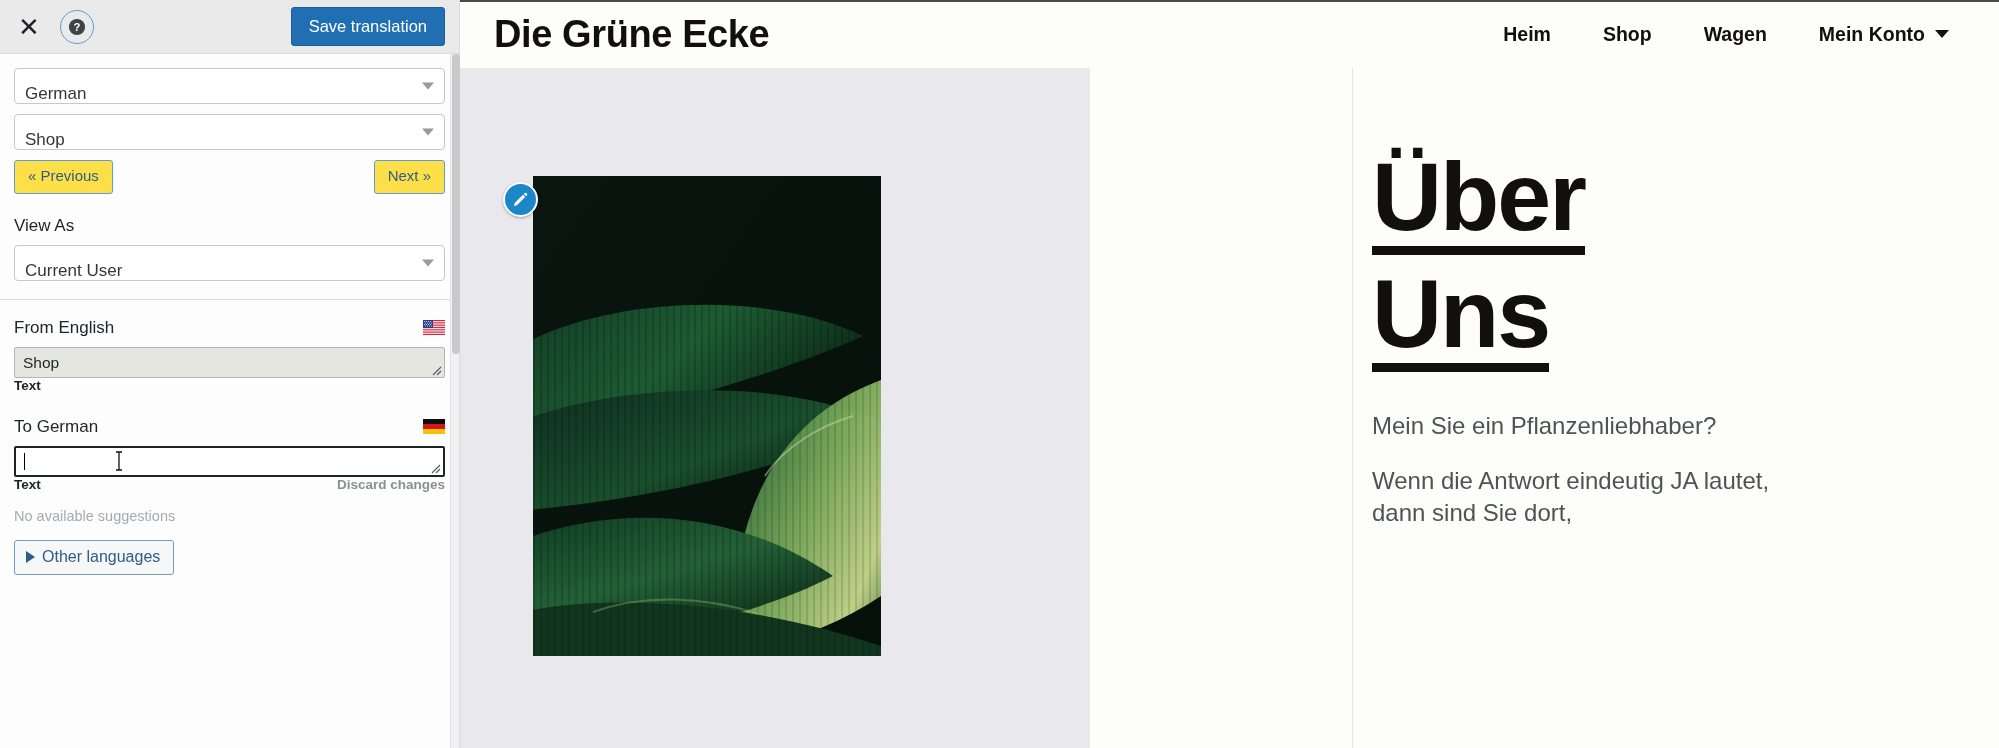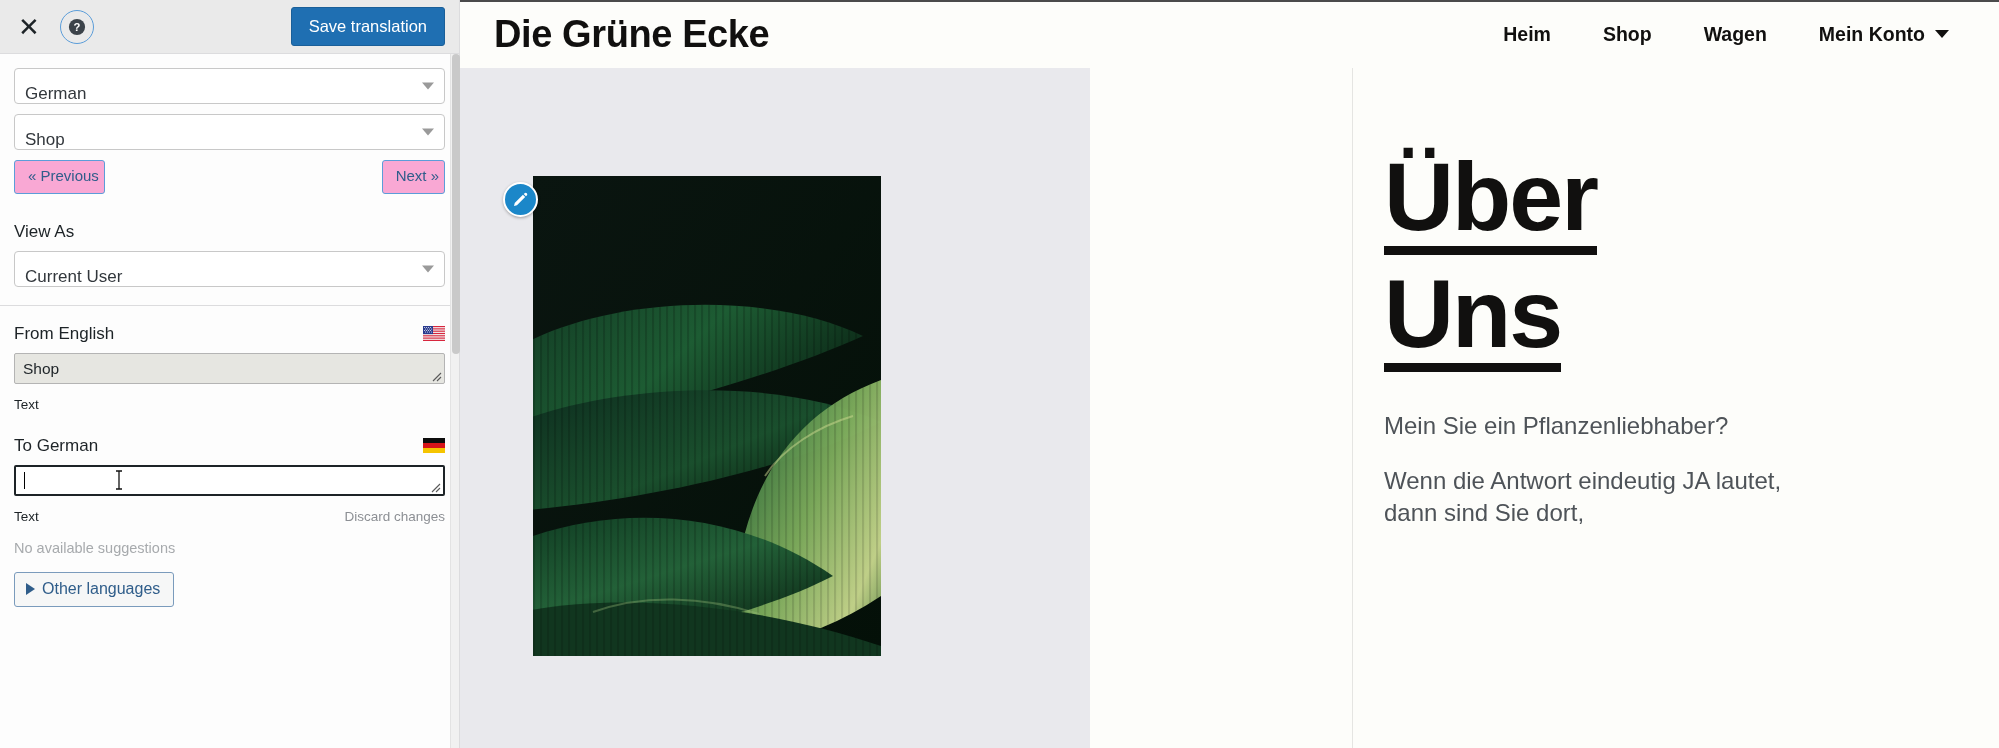--- a/index.html
+++ b/index.html
@@ -93,35 +93,35 @@
     transform: translateY(-50%);
     width: 0; height: 0;
     border-left: 6px solid transparent;
     border-right: 6px solid transparent;
     border-top: 7px solid #9a9a9a;
     pointer-events: none;
   }
 
   .nav-row { display: flex; justify-content: space-between; margin-top: 10px; }
   .sm-btn {
-    background: #f9a8d4;
+    background: #fde047;
     border: 1px solid #5b9dd9;
     color: #2f5d8a;
     font-size: 15px;
     border-radius: 3px;
-    padding: 7px 5px 8px 13px;
+    padding: 7px 13px 8px 13px;
     cursor: pointer;
     font-family: "Liberation Sans", sans-serif;
     line-height: 1.1;
   }
 
   .sb-label {
     font-size: 17px;
     color: #1d2327;
-    margin: 28px 0 9px 0;
+    margin: 22px 0 9px 0;
   }
 
   
   .sb-trans { padding: 18px 14px 10px 14px; }
   .field-head {
     display: flex; align-items: center; justify-content: space-between;
     margin-bottom: 9px;
   }
   .field-title { font-size: 17px; color: #1d2327; }
 
@@ -166,21 +166,22 @@
   }
   .ibeam {
     position: absolute;
     left: 98px; top: 3px;
     width: 10px; height: 20px;
     pointer-events: none;
   }
 
   .meta-row {
     display: flex; justify-content: space-between; align-items: baseline;
-    margin-top: 13px;
+    margin-top: 0;
+    font-weight: bold;
   }
   .meta-text { font-size: 13.5px; color: #1d2327; }
   .discard { font-size: 13.5px; color: #8c8f94; cursor: pointer; }
   .nosugg { font-size: 14.5px; color: #a7aaad; margin-top: 16px; }
 
   .other-btn {
     margin-top: 16px;
     display: inline-flex; align-items: center; gap: 7px;
     background: #f6f7f7;
     border: 1px solid #7a9bbc;
@@ -303,21 +304,21 @@
     background: #1b87c9;
     border: 2px solid #fff;
     box-shadow: 0 1px 3px rgba(0,0,0,.3);
     display: flex; align-items: center; justify-content: center;
     cursor: pointer;
     z-index: 5;
   }
 
   #right-content {
     position: absolute;
-    left: 294px; top: 0;
+    left: 282px; top: 0;
     width: 560px;
   }
   .hdg {
     font-size: 97px;
     font-weight: bold;
     color: #11100f;
     line-height: 0.97;
     letter-spacing: -2px;
     display: block;
     font-family: "Liberation Sans", sans-serif;

